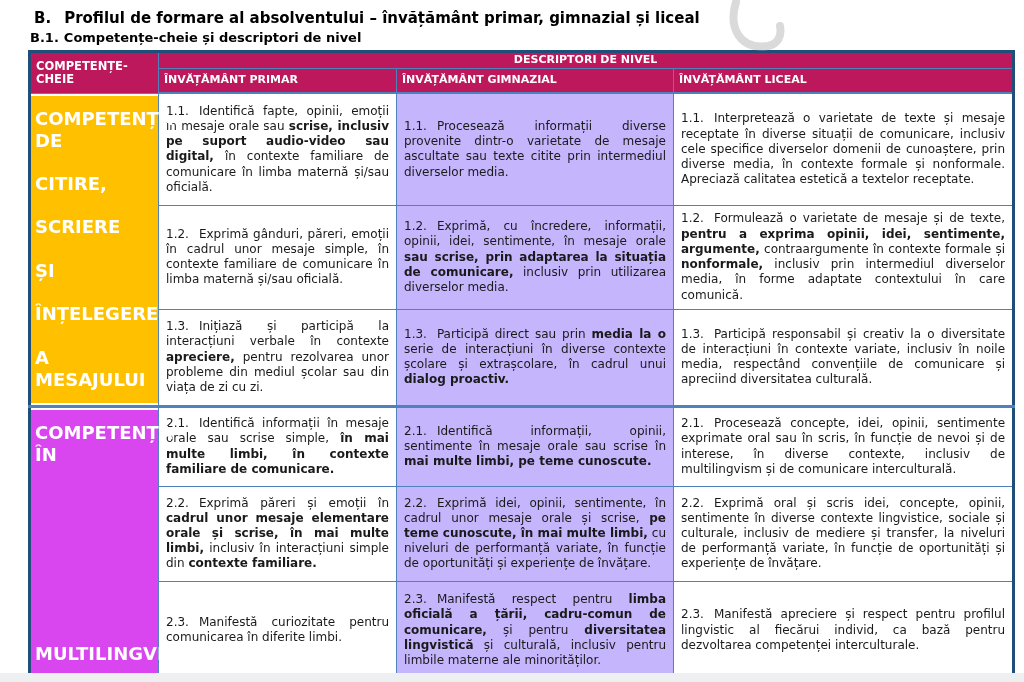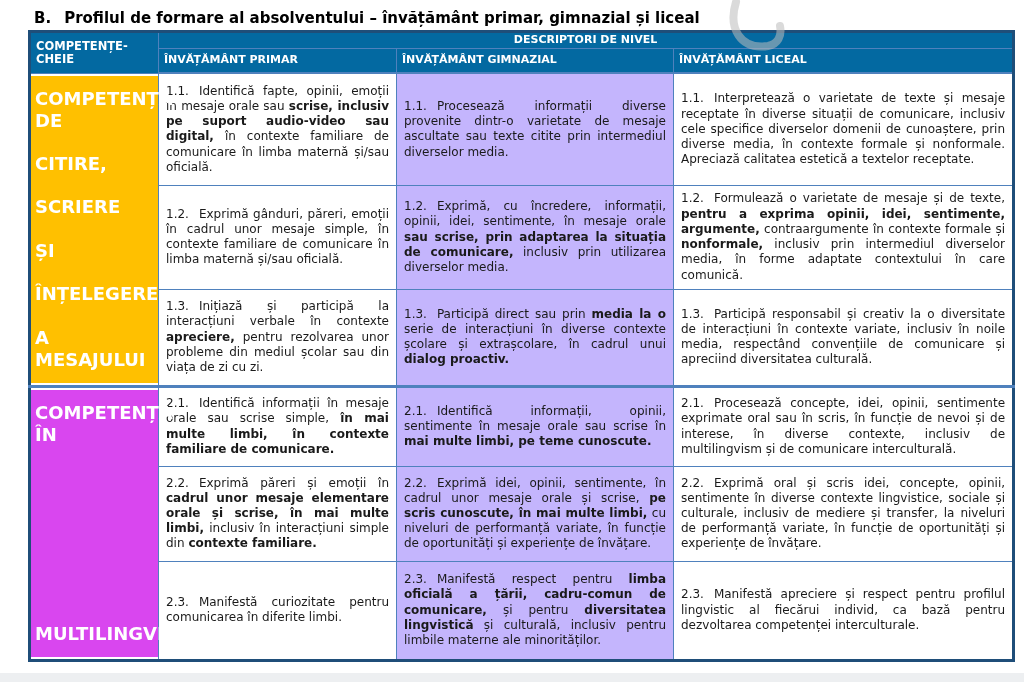--- a/index.html
+++ b/index.html
@@ -17,21 +17,21 @@
     border-collapse:collapse;table-layout:fixed;width:984px;
     border:3px solid #1F4E79;
   }
   col.c-key{width:129px}
   col.c-primar{width:238px}
   col.c-gimnazial{width:277px}
   col.c-liceal{width:340px}
 
   th,td{border:1px solid #4F81BD}
   thead th{
-    background:#0369a1;color:#fff;font-size:11px;font-weight:bold;
+    background:#be185d;color:#fff;font-size:11px;font-weight:bold;
     text-align:left;padding:1px 5px;line-height:1.15;
   }
   thead tr.hr-top{height:15px}
   thead tr.hr-cols{height:25px}
   th.corner{font-size:11.5px;vertical-align:middle}
   th.desc-span{text-align:center}
   thead tr.hr-cols th{border-bottom:2px solid #4F81BD}
 
   td.body-cell{
     font-size:12px;line-height:1.27;text-align:justify;vertical-align:middle;
@@ -55,20 +55,23 @@
   .watermark{position:absolute;left:722px;top:0;opacity:.55;pointer-events:none}
   .bottom-strip{position:absolute;left:0;right:0;bottom:0;height:9px;background:#edeff1}
 </style>
 </head>
 <body>
 
 <div class="page">
 
   <div class="doc-title">
     <span class="lbl">B.</span><span>Profilul de formare al absolventului – învățământ primar, gimnazial și liceal</span>
+  </div>
+  <div class="doc-subtitle">
+    <span class="lbl">B.1.</span><span>Competențe-cheie și descriptori de nivel</span>
   </div>
 
   <table class="profile">
     <colgroup>
       <col class="c-key">
         <col class="c-primar">
         <col class="c-gimnazial">
         <col class="c-liceal">
     </colgroup>
     <thead>
@@ -114,21 +117,21 @@
               <div>COMPETENȚA ÎN</div>
               <div>MULTILINGVISM</div>
             </div>
           </td>
           <td class="body-cell col-primar"><span class="idx">2.1.</span><span>Identifică informații în mesaje orale sau scrise simple, </span><span class="b">în mai multe limbi, în contexte familiare de comunicare.</span></td>
           <td class="body-cell col-gimnazial"><span class="idx">2.1.</span><span>Identifică informații, opinii, sentimente în mesaje orale sau scrise în </span><span class="b">mai multe limbi, pe teme cunoscute.</span></td>
           <td class="body-cell col-liceal"><span class="idx">2.1.</span><span>Procesează concepte, idei, opinii, sentimente exprimate oral sau în scris, în funcție de nevoi și de interese, în diverse contexte, inclusiv de multilingvism și de comunicare interculturală.</span></td>
         </tr>
         <tr class="g1-r1">
           <td class="body-cell col-primar"><span class="idx">2.2.</span><span>Exprimă păreri și emoții în </span><span class="b">cadrul unor mesaje elementare orale și scrise, în mai multe limbi,</span><span> inclusiv în interacțiuni simple din </span><span class="b">contexte familiare.</span></td>
-          <td class="body-cell col-gimnazial"><span class="idx">2.2.</span><span>Exprimă idei, opinii, sentimente, în cadrul unor mesaje orale și scrise, </span><span class="b">pe scris cunoscute, în mai multe limbi,</span><span> cu niveluri de performanță variate, în funcție de oportunități și experiențe de învățare.</span></td>
+          <td class="body-cell col-gimnazial"><span class="idx">2.2.</span><span>Exprimă idei, opinii, sentimente, în cadrul unor mesaje orale și scrise, </span><span class="b">pe teme cunoscute, în mai multe limbi,</span><span> cu niveluri de performanță variate, în funcție de oportunități și experiențe de învățare.</span></td>
           <td class="body-cell col-liceal"><span class="idx">2.2.</span><span>Exprimă oral și scris idei, concepte, opinii, sentimente în diverse contexte lingvistice, sociale și culturale, inclusiv de mediere și transfer, la niveluri de performanță variate, în funcție de oportunități și experiențe de învățare.</span></td>
         </tr>
         <tr class="g1-r2">
           <td class="body-cell col-primar"><span class="idx">2.3.</span><span>Manifestă curiozitate pentru comunicarea în diferite limbi.</span></td>
           <td class="body-cell col-gimnazial"><span class="idx">2.3.</span><span>Manifestă respect pentru </span><span class="b">limba oficială a țării, cadru-comun de comunicare,</span><span> și pentru </span><span class="b">diversitatea lingvistică</span><span> și culturală, inclusiv pentru limbile materne ale minorităților.</span></td>
           <td class="body-cell col-liceal"><span class="idx">2.3.</span><span>Manifestă apreciere și respect pentru profilul lingvistic al fiecărui individ, ca bază pentru dezvoltarea competenței interculturale.</span></td>
         </tr>
       </tbody>
   </table>
 

